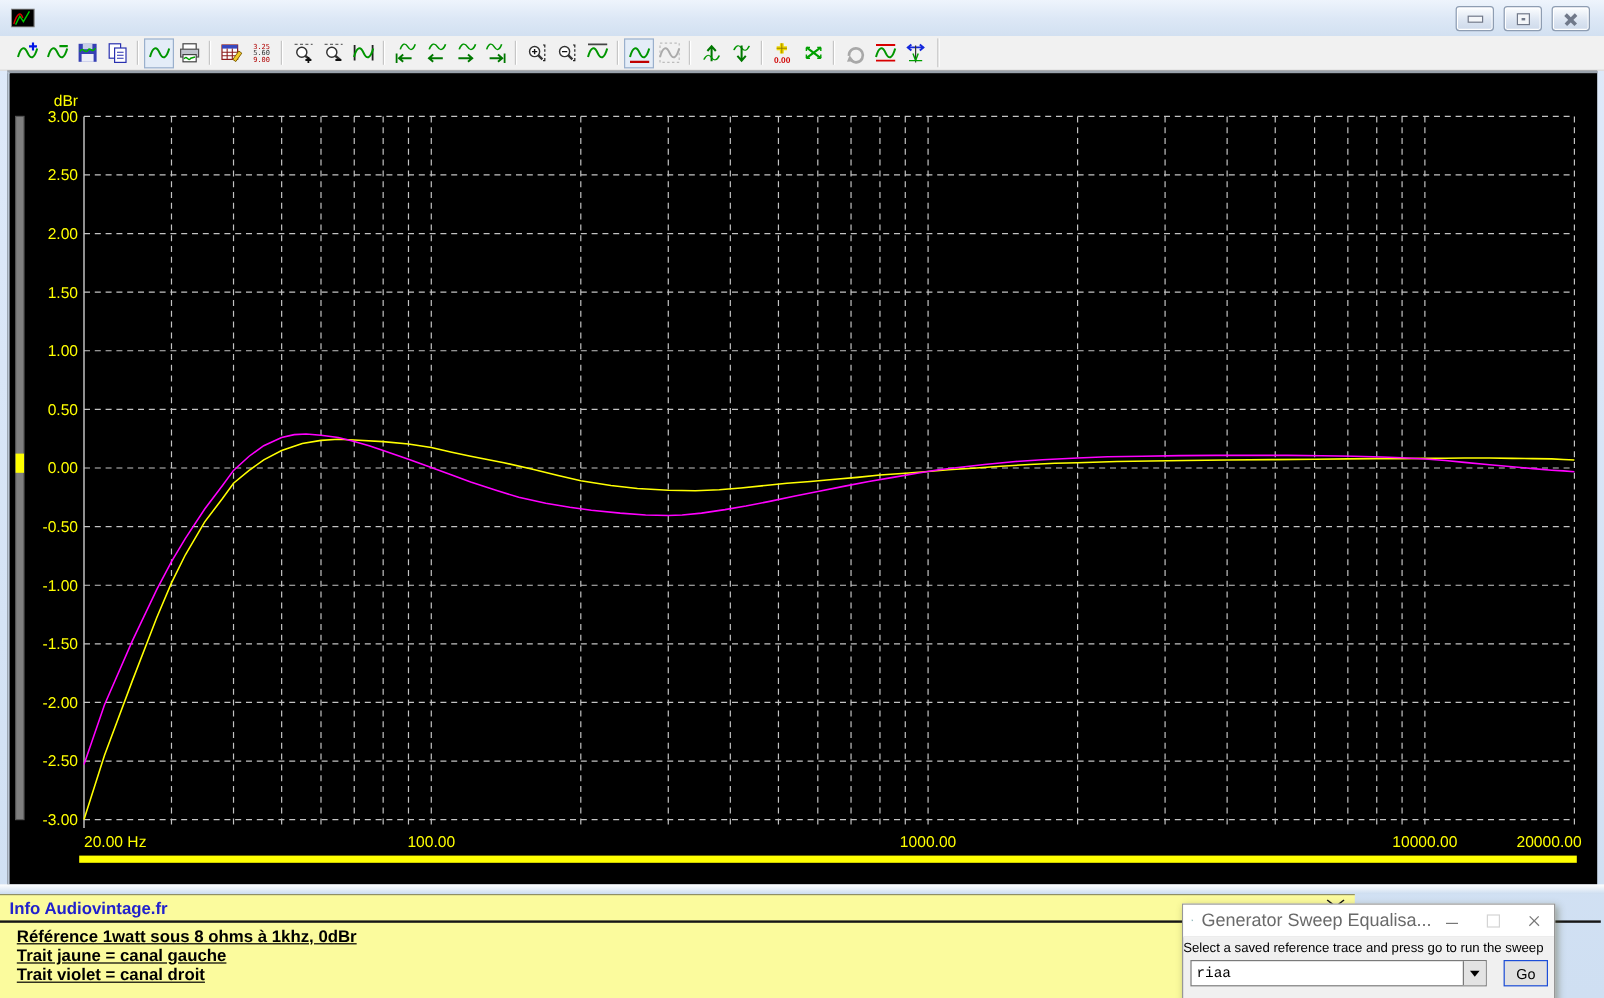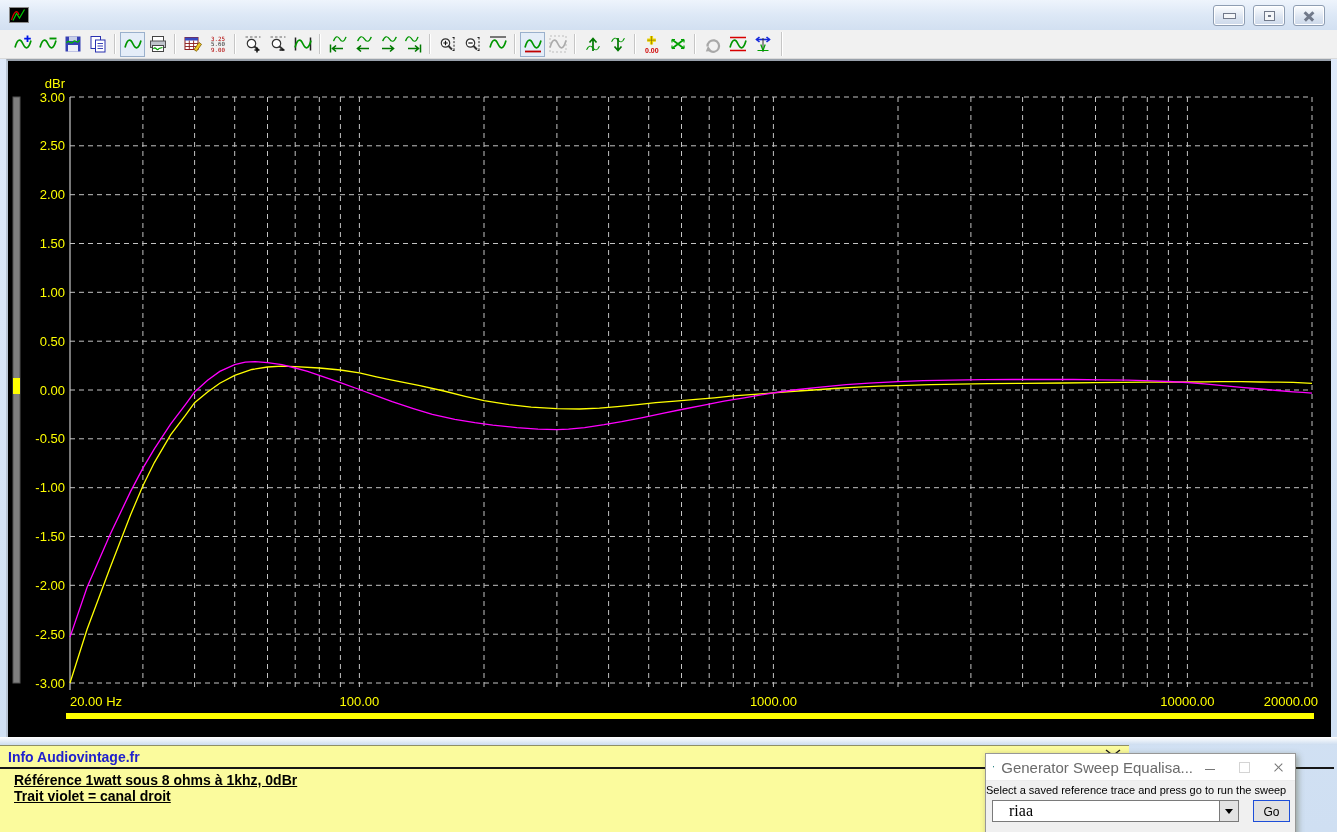--- a/index.html
+++ b/index.html
@@ -59,22 +59,22 @@
   .dlg-btns{margin-left:auto;display:flex;height:100%;}
   .dlg-btn{width:34px;height:100%;display:flex;align-items:center;justify-content:center;color:#777;}
   .dlg-min{width:10px;height:1px;background:#777;margin-top:4px;}
   .dlg-maxbox{width:9px;height:9px;border:1px solid #d4d4d4;}
   .dlg-x{position:relative;width:11px;height:11px;}
   .dlg-x i{position:absolute;left:0;top:5px;width:11px;height:1.4px;background:#777;}
   .dlg-x i:first-child{transform:rotate(45deg);} .dlg-x i:last-child{transform:rotate(-45deg);}
   .dlg-instruction{font-size:11px;color:#000;text-align:left;margin-top:3px;white-space:nowrap;}
   .combo{position:absolute;left:6px;top:46px;width:247px;height:22px;background:#fff;
     border:1px solid #7a7a7a;box-sizing:border-box;display:flex;}
-  .combo-input{flex:1;border:0;outline:none;font-family:Liberation Serif, serif;
-    font-size:16px;padding:0 0 0 16px;background:transparent;}
+  .combo-input{flex:1;border:0;outline:none;font-family:Liberation Mono, monospace;
+    font-size:12px;padding:0 0 0 4px;background:transparent;}
   .combo-btn{width:18px;background:#e3e3e3;border-left:1px solid #7a7a7a;
     display:flex;align-items:center;justify-content:center;}
   .combo-arrow{width:0;height:0;border-left:4px solid transparent;border-right:4px solid transparent;
     border-top:5px solid #000;}
   .go-btn{position:absolute;left:267px;top:46px;width:37px;height:22px;background:#e1e1e1;
     border:1px solid #1d4ed8;font-family:"Liberation Sans",sans-serif;font-size:12px;color:#000;
     text-align:center;line-height:20px;box-sizing:border-box;}
 </style>
 </head>
 <body>
@@ -397,20 +397,21 @@
       </g>
       <g>
         <line x1="28" y1="2" x2="42" y2="13" stroke="#111" stroke-width="1.3"></line>
         <line x1="42" y1="2" x2="28" y2="13" stroke="#111" stroke-width="1.3"></line>
       </g>
     </svg>
   </div>
   <div class="info-rule"></div>
   <div class="info-body">
     <div class="info-line">Référence 1watt sous 8 ohms à 1khz, 0dBr</div>
+    <div class="info-line">Trait jaune = canal gauche</div>
     <div class="info-line">Trait violet = canal droit</div>
   </div>
   <svg class="resize-grip" viewBox="0 0 24 26">
     <line x1="2" y1="26" x2="24" y2="4" stroke="#55552e" stroke-width="1.4"></line>
     <line x1="9" y1="26" x2="24" y2="11" stroke="#55552e" stroke-width="1.4"></line>
     <line x1="16" y1="26" x2="24" y2="18" stroke="#55552e" stroke-width="1.4"></line>
   </svg>
 </div>
 
 <div class="dialog">

